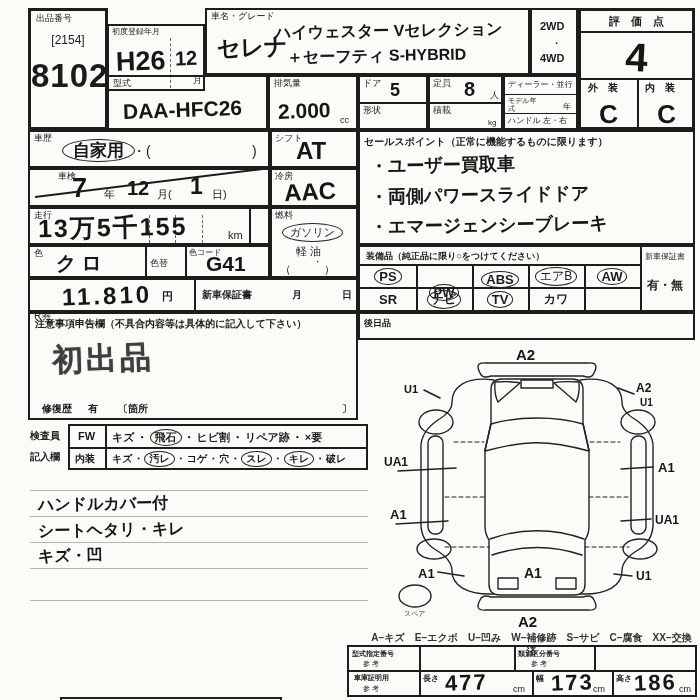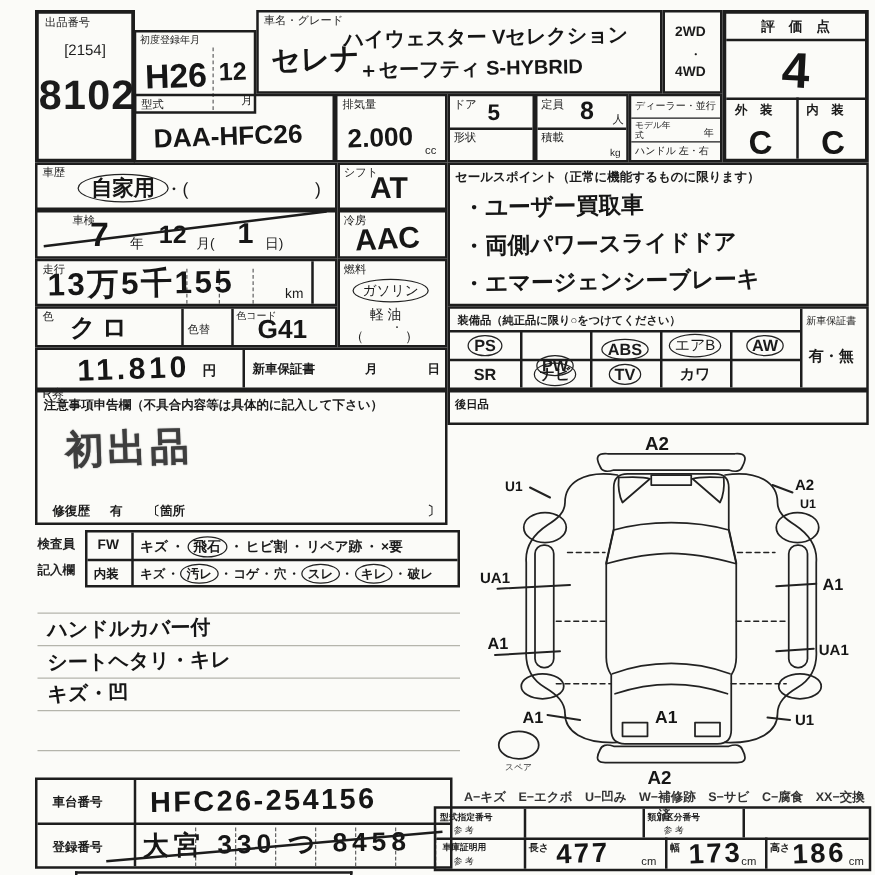--- a/index.html
+++ b/index.html
@@ -213,36 +213,20 @@
 
   <span class="ruleline" style="left:30px;top:490px;width:338px;"></span>
   <span class="ruleline" style="left:30px;top:516px;width:338px;"></span>
   <span class="ruleline" style="left:30px;top:542px;width:338px;"></span>
   <span class="ruleline" style="left:30px;top:568px;width:338px;"></span>
   <span class="ruleline" style="left:30px;top:600px;width:338px;"></span>
   <span class="hw abs" style="left:38px;top:496px;font-size:16px;transform:rotate(-1deg);">ハンドルカバー付</span>
   <span class="hw abs" style="left:38px;top:522px;font-size:16px;transform:rotate(-1deg);">シートヘタリ・キレ</span>
   <span class="hw abs" style="left:38px;top:548px;font-size:16px;transform:rotate(-1deg);">キズ・凹</span>
 
-  <div class="box" style="left:28px;top:622px;width:334px;height:73px;">
-    <span class="hdiv" style="left:0;top:34px;width:330px;"></span>
-    <span class="vdiv" style="left:77px;top:0;height:69px;"></span>
-    <span class="abs" style="left:12px;top:11px;font-size:10px;font-weight:700;">車台番号</span>
-    <span class="hw abs" style="left:90px;top:5px;font-size:23px;letter-spacing:2px;transform:rotate(-1deg);">HFC26-254156</span>
-    <span class="abs" style="left:12px;top:47px;font-size:10px;font-weight:700;">登録番号</span>
-    <span class="vdash" style="left:126px;top:38px;height:31px;"></span>
-    <span class="vdash" style="left:158px;top:38px;height:31px;"></span>
-    <span class="vdash" style="left:190px;top:38px;height:31px;"></span>
-    <span class="vdash" style="left:222px;top:38px;height:31px;"></span>
-    <span class="vdash" style="left:254px;top:38px;height:31px;"></span>
-    <span class="vdash" style="left:286px;top:38px;height:31px;"></span>
-    <span class="vdash" style="left:318px;top:38px;height:31px;"></span>
-    <span class="hw abs" style="left:84px;top:41px;font-size:21px;letter-spacing:4px;transform:rotate(-1deg);">大宮 330 つ 8458</span>
-    <span class="slash" style="left:55px;top:64px;width:270px;transform:rotate(-5deg);"></span>
-  </div>
 
   <div class="abs" style="left:60px;top:697px;width:222px;height:3px;border:2px solid #1d1d1d;border-bottom:none;box-sizing:border-box;"></div>
 
   <div class="box" style="left:358px;top:130px;width:337px;height:115px;">
     <span class="abs" style="left:4px;top:3px;font-size:10px;font-weight:700;">セールスポイント（正常に機能するものに限ります）</span>
     <span class="hw abs" style="left:10px;top:24px;font-size:18px;transform:rotate(-1deg);">・ユーザー買取車</span>
     <span class="hw abs" style="left:10px;top:54px;font-size:18px;transform:rotate(-1deg);">・両側パワースライドドア</span>
     <span class="hw abs" style="left:10px;top:84px;font-size:18px;transform:rotate(-1deg);">・エマージェンシーブレーキ</span>
   </div>
 

